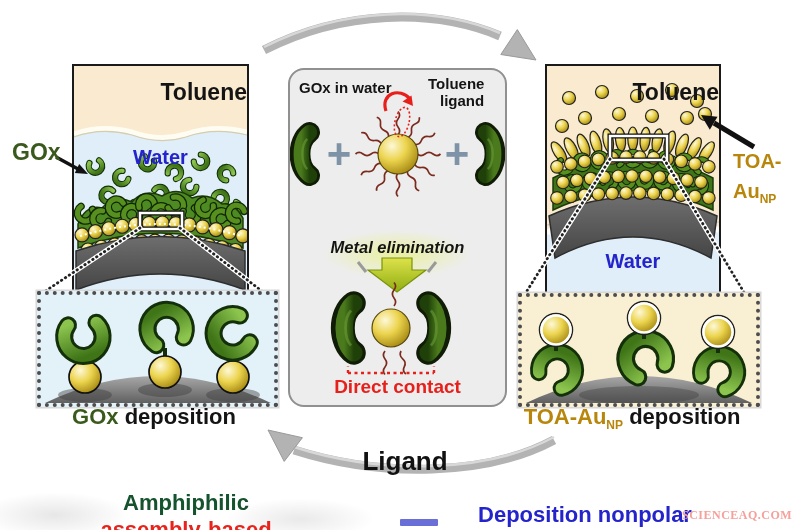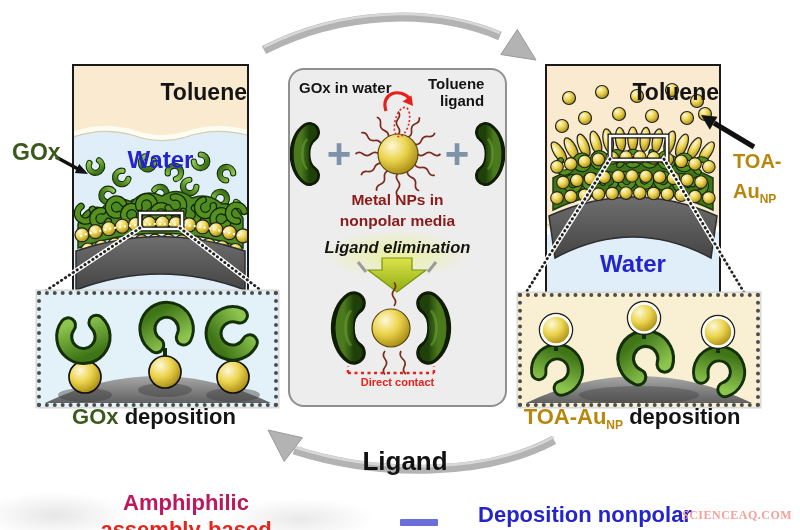--- a/index.html
+++ b/index.html
@@ -8,21 +8,21 @@
   .abs{position:absolute;}
   .bold{font-weight:bold;}
   .ctr{text-align:center;}
   
   .vial{position:absolute;border-left:2.5px solid #1a1a1a;border-right:2.5px solid #1a1a1a;
         border-top:2.5px solid #1a1a1a;z-index:1;}
   #left-vial{left:72px;top:64px;width:173px;height:236px;background:#dfeef8;}
   #right-vial{left:545px;top:64px;width:172px;height:231px;background:#f9ead0;}
   .vial svg{position:absolute;left:0;top:0;}
   .toluene-label{color:#141414;font-size:23px;font-weight:bold;width:100%;text-align:right;}
-  .water-label{color:#2424cc;font-size:24px;font-weight:bold;width:100%;text-align:center;}
+  .water-label{color:#2424cc;font-size:20px;font-weight:bold;width:100%;text-align:center;}
   
   .inset{position:absolute;border:4px dotted #4d4d4d;box-shadow:0 0 0 1.5px #d8d8d8;z-index:3;}
   #left-inset{left:37px;top:291px;width:233px;height:108px;background:#e3f2f9;}
   #right-inset{left:518px;top:293px;width:234px;height:106px;background:#f9f0d3;}
   
   #center-panel{left:288px;top:68px;width:215px;height:335px;background:#ededed;
                 border:2px solid #909090;border-radius:16px;z-index:3;}
   .cp-text{position:absolute;font-weight:bold;color:#141414;}
   
   .caption{position:absolute;font-size:22px;font-weight:bold;color:#141414;z-index:3;}
@@ -412,27 +412,23 @@
         <path d="M 58,303 v -7 M 58,303 h 86 M 144,303 v -7" fill="none" stroke="#e8201c" stroke-width="2.4" stroke-dasharray="3,3.5"></path>
       </g>
       <text x="49" y="98" font-size="42" font-weight="bold" fill="#7e93a8" text-anchor="middle">+</text>
       <text x="167" y="98" font-size="42" font-weight="bold" fill="#7e93a8" text-anchor="middle">+</text>
     </svg>
     <div class="cp-text" style="left:9px;top:9px;font-size:15px;">GOx in water</div>
     <div class="cp-text" style="left:138px;top:5px;font-size:15px;line-height:1.15;">
       <span>Toluene</span><br>
       <span style="margin-left:12px;">ligand</span>
     </div>
-    <div class="cp-text ctr" style="left:0;top:120px;width:100%;font-size:15.5px;line-height:1.35;color:#8b1a1a;">
-      <span>Metal NPs in</span><br>
-      <span>nonpolar media</span>
-    </div>
-    <div class="cp-text ctr" style="left:0;top:168px;width:100%;font-size:16.5px;font-style:italic;">Ligand elimination</div>
-    <div class="cp-text ctr" style="left:0;top:306px;width:100%;font-size:11px;color:#e8201c;">Direct contact</div>
-  </div>
-
-  <div class="abs bold ctr" style="left:96px;top:490px;width:180px;font-size:22px;color:#be185d;z-index:2;">Amphiphilic</div>
+    <div class="cp-text ctr" style="left:0;top:168px;width:100%;font-size:16.5px;font-style:italic;">Metal elimination</div>
+    <div class="cp-text ctr" style="left:0;top:306px;width:100%;font-size:19px;color:#e8201c;">Direct contact</div>
+  </div>
+
+  <div class="abs bold ctr" style="left:96px;top:490px;width:180px;font-size:22px;color:#14532d;z-index:2;">Amphiphilic</div>
   <div class="abs bold ctr" style="left:76px;top:517px;width:220px;font-size:22px;color:#e8231c;z-index:2;">assembly-based</div>
   <div class="abs" style="left:400px;top:519px;width:38px;height:7px;background:#6a6fd8;border-radius:1px;z-index:2;"></div>
   <div class="abs bold ctr" style="left:445px;top:502px;width:280px;font-size:22px;color:#2424cc;z-index:2;">Deposition nonpolar</div>
   <div class="abs bold" style="left:682px;top:508px;font-size:12px;color:#f5a09a;letter-spacing:0.5px;z-index:4;font-family:Liberation Serif, serif;">SCIENCEAQ.COM</div>
 
 </div>
 
 </body></html>

